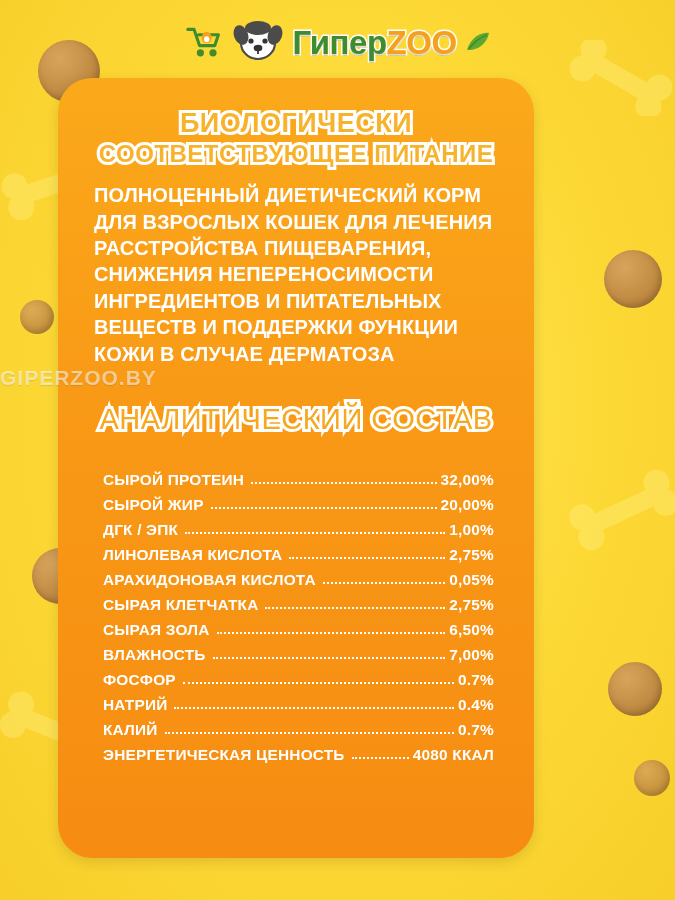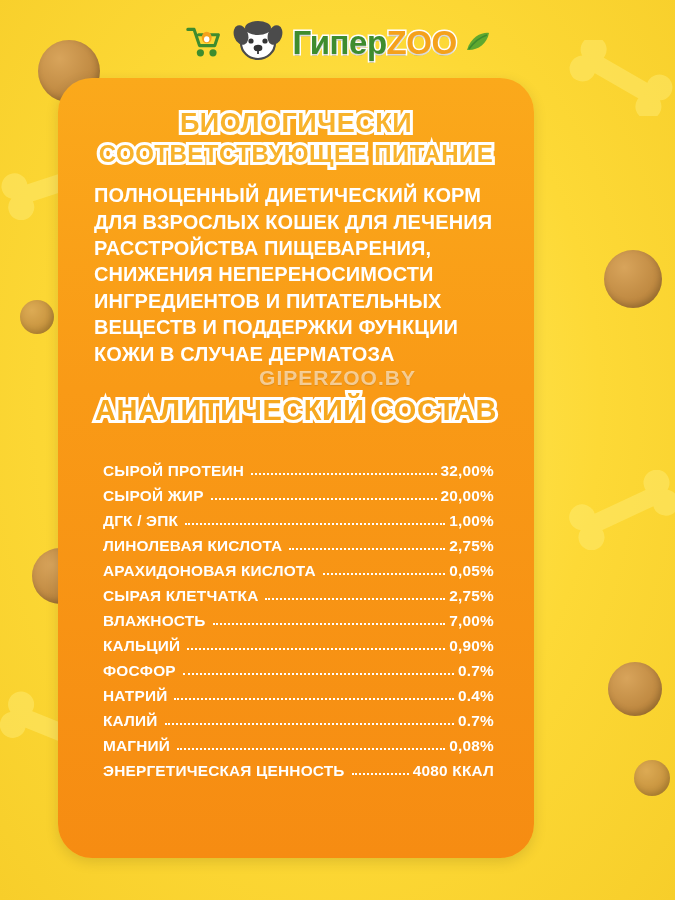--- a/index.html
+++ b/index.html
@@ -93,24 +93,24 @@
     margin: 14px 36px 0 36px;
     color: #ffffff;
     font-size: 20px;
     font-weight: bold;
     line-height: 1.32;
     text-transform: uppercase;
     letter-spacing: 0.1px;
   }
 
   .section-title {
-    margin-top: 27px;
+    margin-top: 36px;
     text-align: center;
     font-size: 29px;
-    font-weight: bold;
+    font-weight: normal;
     color: #F6A81F;
     -webkit-text-stroke: 6px #ffffff;
     paint-order: stroke fill;
     text-transform: uppercase;
     letter-spacing: 0.5px;
   }
 
   
   .table {
     margin: 28px 40px 0 45px;
@@ -131,21 +131,21 @@
     border-bottom: 2.6px dotted #ffffff;
     margin: 0 4px 5px 7px;
     min-width: 10px;
   }
   .row .value { white-space: nowrap; }
 
   .watermark {
     position: absolute;
     left: 0; right: 0;
     top: 366px;
-    text-align: center;
+    text-align: left;
     font-size: 21px;
     font-weight: bold;
     letter-spacing: 1px;
     color: rgba(255,255,255,0.55);
     text-shadow: 0 1px 1px rgba(0,0,0,0.10);
     pointer-events: none;
     z-index: 6;
   }
 </style>
 </head>
@@ -234,48 +234,43 @@
       <span class="label">АРАХИДОНОВАЯ КИСЛОТА</span>
       <span class="dots"></span>
       <span class="value">0,05%</span>
     </div>
     <div class="row">
       <span class="label">СЫРАЯ КЛЕТЧАТКА</span>
       <span class="dots"></span>
       <span class="value">2,75%</span>
     </div>
     <div class="row">
+      <span class="label">СЫРАЯ ЗОЛА</span>
+      <span class="dots"></span>
+      <span class="value">6,50%</span>
+    </div>
+    <div class="row">
       <span class="label">ВЛАЖНОСТЬ</span>
       <span class="dots"></span>
       <span class="value">7,00%</span>
     </div>
     <div class="row">
-      <span class="label">КАЛЬЦИЙ</span>
-      <span class="dots"></span>
-      <span class="value">0,90%</span>
-    </div>
-    <div class="row">
       <span class="label">ФОСФОР</span>
       <span class="dots"></span>
       <span class="value">0.7%</span>
     </div>
     <div class="row">
       <span class="label">НАТРИЙ</span>
       <span class="dots"></span>
       <span class="value">0.4%</span>
     </div>
     <div class="row">
       <span class="label">КАЛИЙ</span>
       <span class="dots"></span>
       <span class="value">0.7%</span>
-    </div>
-    <div class="row">
-      <span class="label">МАГНИЙ</span>
-      <span class="dots"></span>
-      <span class="value">0,08%</span>
     </div>
     <div class="row">
       <span class="label">ЭНЕРГЕТИЧЕСКАЯ ЦЕННОСТЬ</span>
       <span class="dots"></span>
       <span class="value">4080 ККАЛ</span>
     </div>
 
   </div>
 </div>
 

